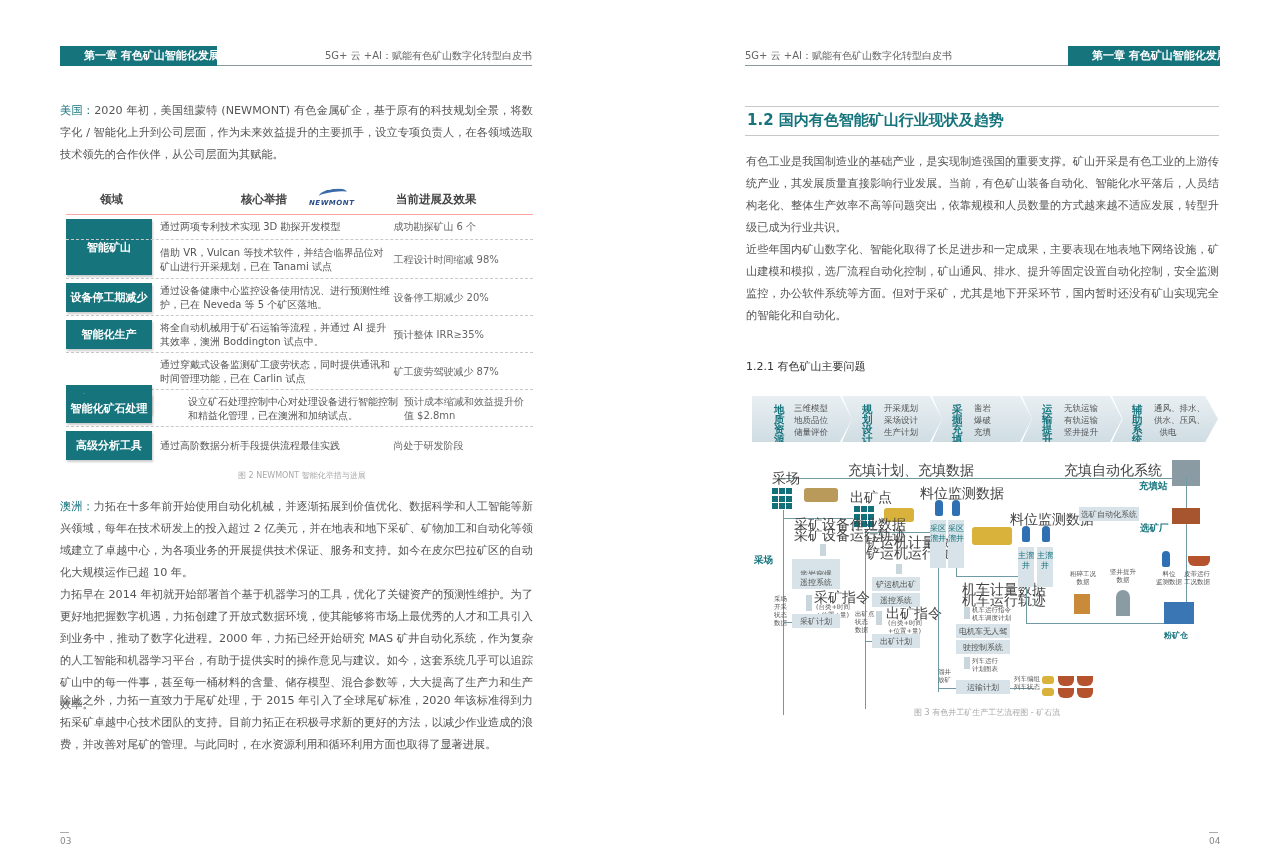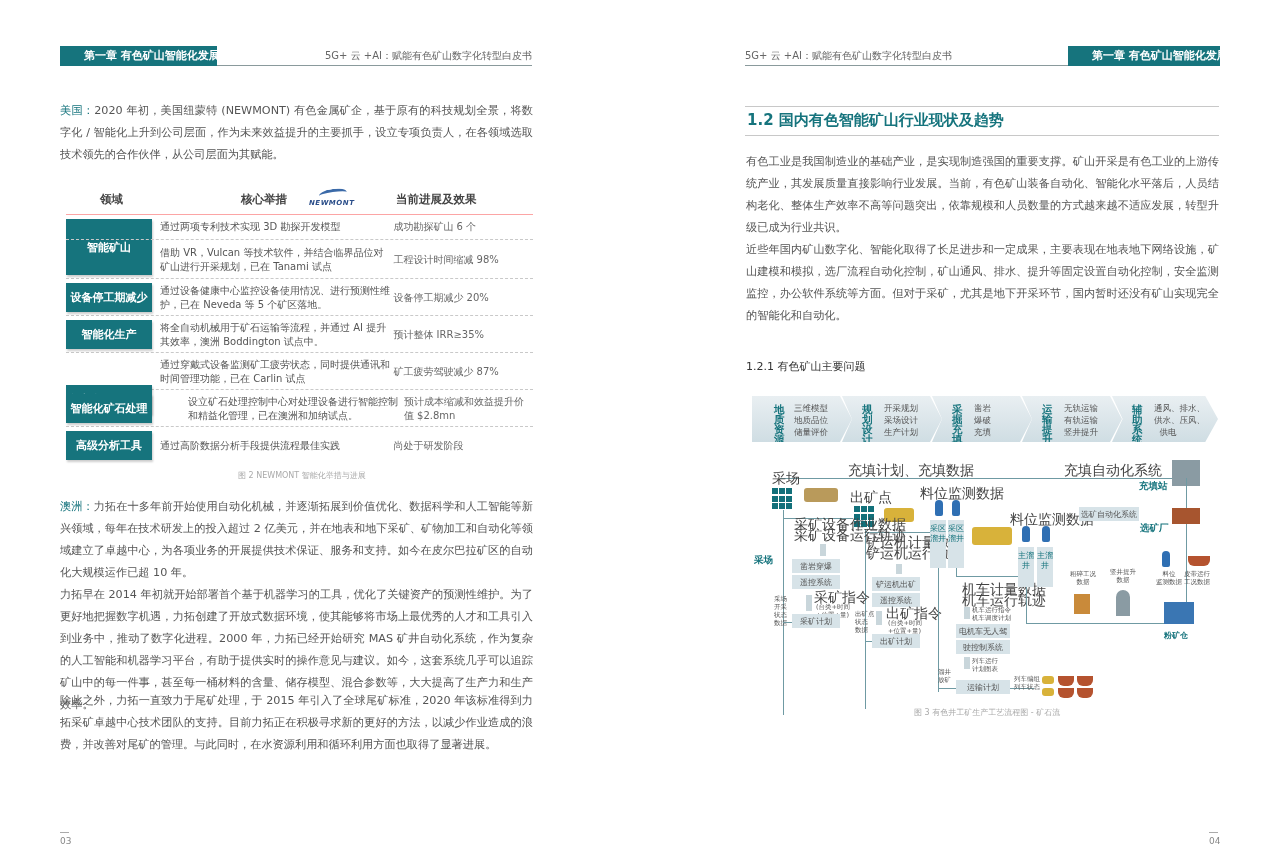--- a/index.html
+++ b/index.html
@@ -237,21 +237,21 @@
     </div>
   <div class="machine" style="left:132px; top:116px; width:30px; height:14px;"></div>
   <div class="line" style="left:113px; top:137px; width:1px; height:180px;"></div>
   <div class="line" style="left:113px; top:140px; width:68px; height:1px;"></div>
 
   <div class="dlabel teal" style="left:2px; top:162px;">采场</div>
 
   <div class="dlabel" style="left:42px; top:127px; white-space:pre;">采矿设备作业数据
 采矿设备运行轨迹</div>
   <div class="up-arrow" style="left:68px; top:152px; height:12px;"></div>
-  <div class="dbox" style="left:40px; top:167px; width:48px; height:14px;">凿岩穿爆</div>
+  <div class="dbox" style="left:40px; top:167px; width:48px; height:30px;">凿岩穿爆</div>
   <div class="dbox" style="left:40px; top:183px; width:48px; height:14px;">遥控系统</div>
   <div class="dlabel small" style="left:22px; top:203px; white-space:pre;">采场
 开采
 状态
 数据</div>
   <div class="up-arrow" style="left:54px; top:203px; height:16px;"></div>
   <div class="dlabel" style="left:62px; top:200px;">采矿指令</div>
   <div class="dlabel small" style="left:64px; top:211px; white-space:pre;">(台类+时间
 +位置+量)</div>
   <div class="dbox" style="left:40px; top:222px; width:48px; height:14px;">采矿计划</div>

